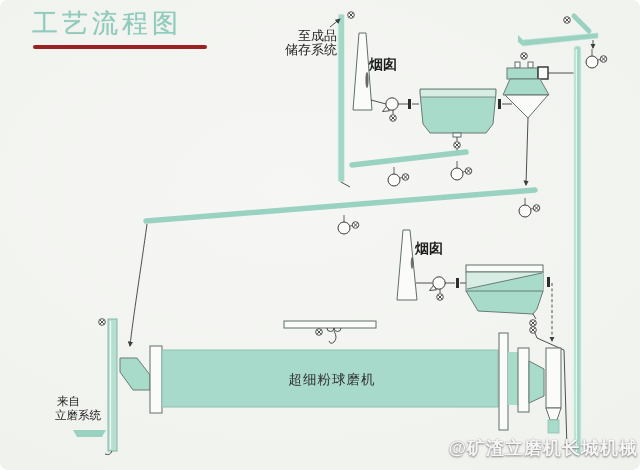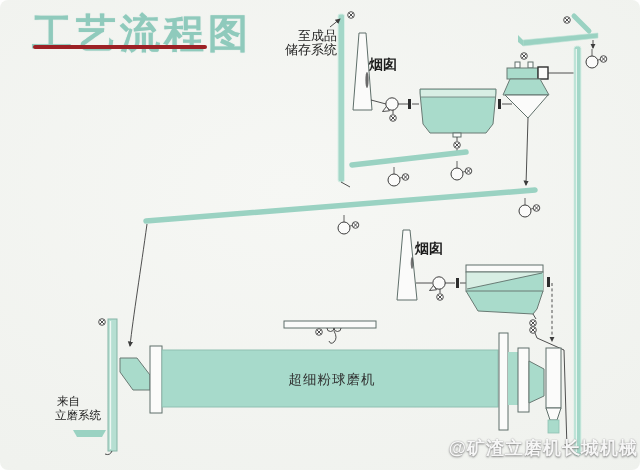--- a/index.html
+++ b/index.html
@@ -5,21 +5,21 @@
   html,body{margin:0;padding:0;background:#ffffff;}
   .canvas{
     position:relative;width:640px;height:470px;overflow:hidden;
     background:
       radial-gradient(ellipse 900px 600px at 45% 40%, #f6f7f4 0%, #f0f2ee 55%, #e9ebe7 100%);
     border-radius:8px;
     font-family:"Liberation Sans","DejaVu Sans",sans-serif;
   }
   .title{
     position:absolute;left:32px;top:6px;
-    font-size:40px;font-weight:bold;letter-spacing:4px;
+    font-size:26px;font-weight:normal;letter-spacing:4px;
     color:#8fcabc;
     text-shadow:0 0 1px rgba(143,202,188,.6);
   }
   .title-underline{
     position:absolute;left:33px;top:45px;width:174px;height:4px;
     background:#9c2125;border-radius:2px;
   }
   .watermark{
     position:absolute;right:2px;top:436px;
     font-size:18px;font-weight:bold;letter-spacing:1px;

